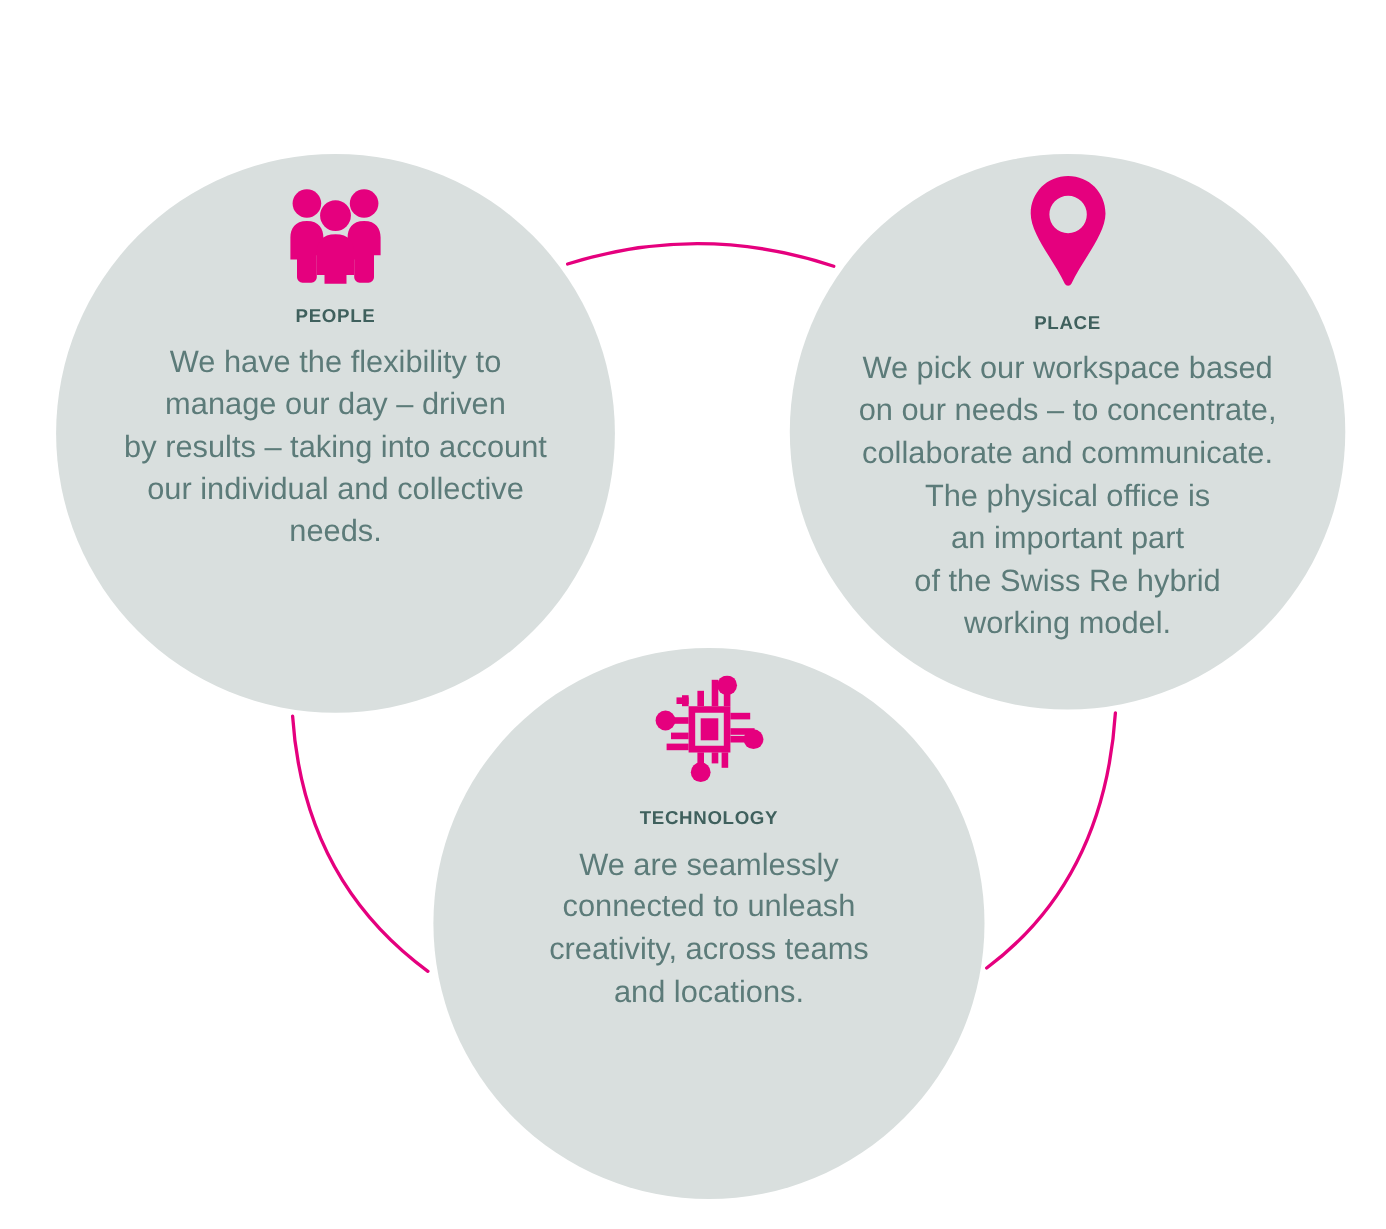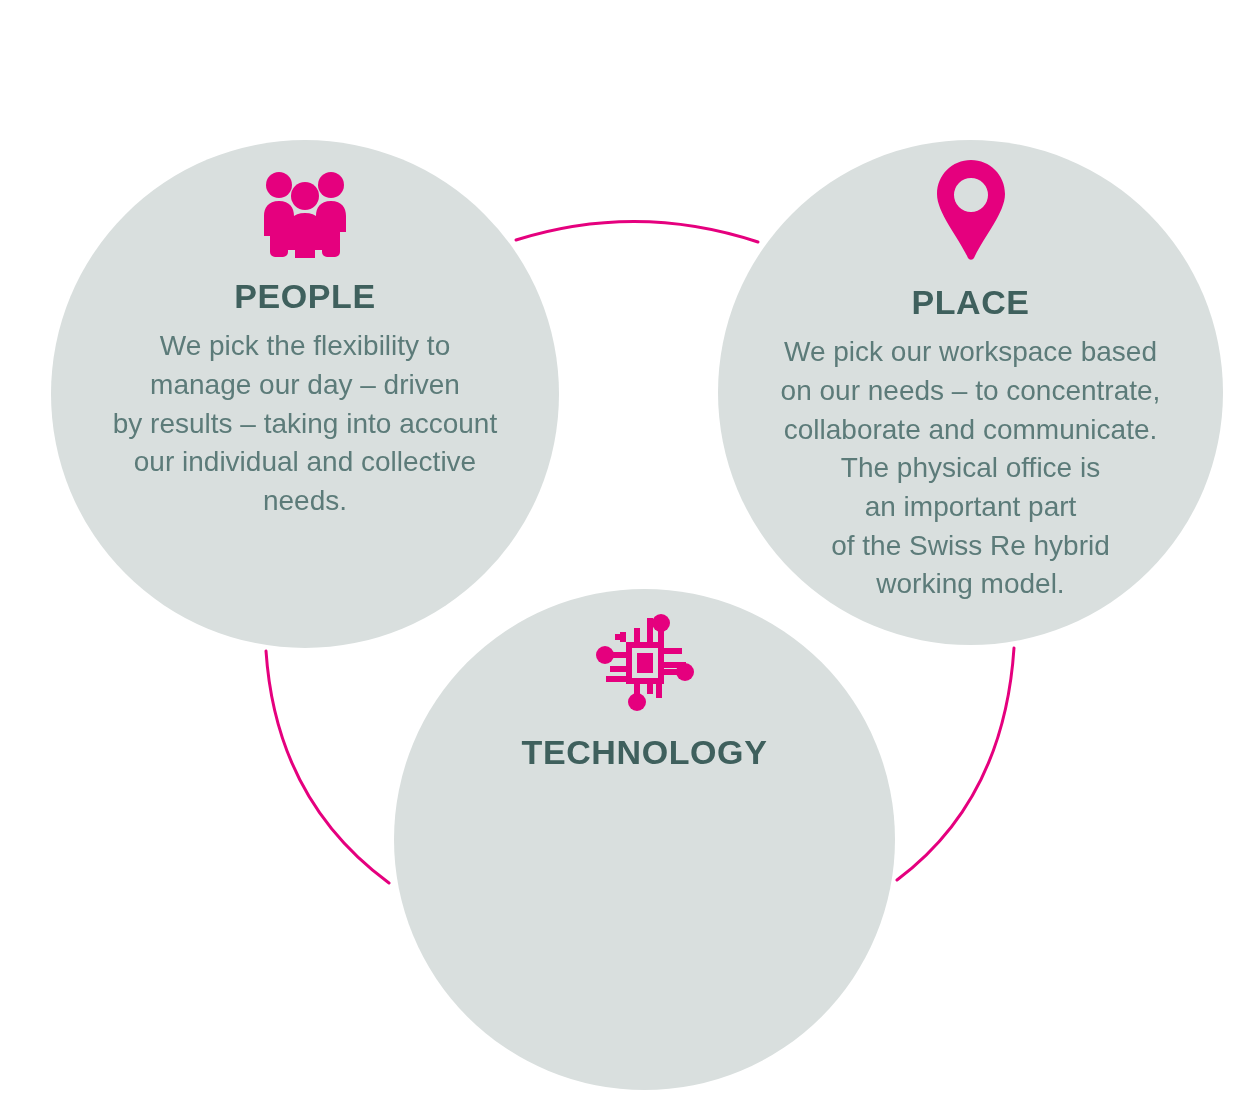--- a/index.html
+++ b/index.html
@@ -56,21 +56,21 @@
   }
   .node-icon {
     margin-top: 0;
     display: block;
   }
   .node-people .node-icon { margin-top: 28px; }
   .node-place .node-icon { margin-top: 18px; }
   .node-technology .node-icon { margin-top: 25px; }
 
   .node-title {
-    font-size: 34px;
+    font-size: 17px;
     font-weight: bold;
     color: #3f605d;
     letter-spacing: 0.6px;
     text-align: center;
     line-height: 1.1;
   }
   .node-people .node-title { margin-top: 16px; }
   .node-place .node-title { margin-top: 18px; }
   .node-technology .node-title { margin-top: 18px; text-align: right; }
 
@@ -107,21 +107,21 @@
 
           <circle cx="76" cy="17" r="13"></circle>
           <path d="M76 33 c-11 0 -15 7 -15 15 v20 h6 v16 a5 5 0 0 0 5 5 h8 a5 5 0 0 0 5 -5 v-20 h6 v-16 c0 -8 -4 -15 -15 -15 z"></path>
 
           <circle cx="50" cy="28" r="14"></circle>
           <path d="M50 45 c-12 0 -17 7 -17 16 v21 h7 v18 a6 6 0 0 0 6 6 h8 a6 6 0 0 0 6 -6 v-18 h7 v-21 c0 -9 -5 -16 -17 -16 z"></path>
         </g>
       </svg>
     </span>
     <div class="node-title">PEOPLE</div>
-    <div class="node-body">We pick the flexibility to
+    <div class="node-body">We have the flexibility to
 manage our day – driven
 by results – taking into account
 our individual and collective
 needs.</div>
   </div>
 
   <div class="node node-place">
     <span class="node-icon">
       <svg width="76" height="104" viewBox="0 0 76 104" aria-hidden="true">
         <path d="M38 2 C19 2 4 17 4 36 C4 55 26 80 35 100 a3.4 3.4 0 0 0 6 0 C50 80 72 55 72 36 C72 17 57 2 38 2 z
@@ -167,15 +167,19 @@
           <rect x="74" y="55" width="22" height="6"></rect>
 
           <rect x="44" y="70" width="6" height="16"></rect>
           <circle cx="47" cy="88" r="9"></circle>
           <rect x="57" y="70" width="6" height="10"></rect>
           <rect x="66" y="70" width="6" height="14"></rect>
         </g>
       </svg>
     </span>
     <div class="node-title">TECHNOLOGY</div>
+    <div class="node-body">We are seamlessly
+connected to unleash
+creativity, across teams
+and locations.</div>
   </div>
 
 </div>
 
 </body></html>

